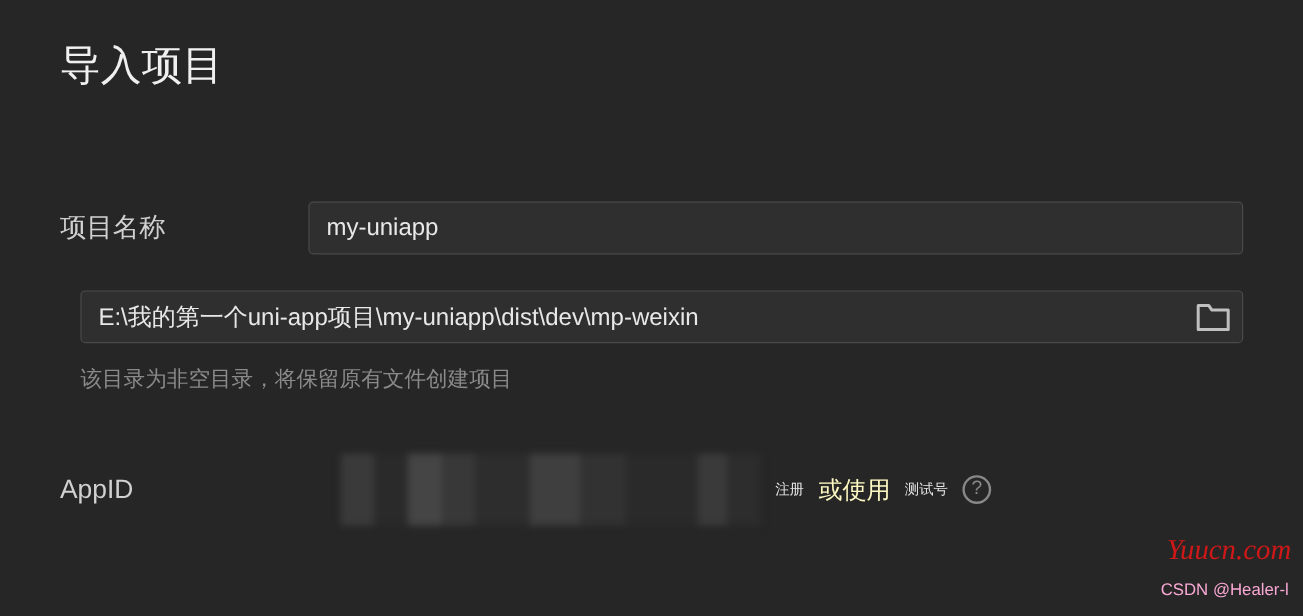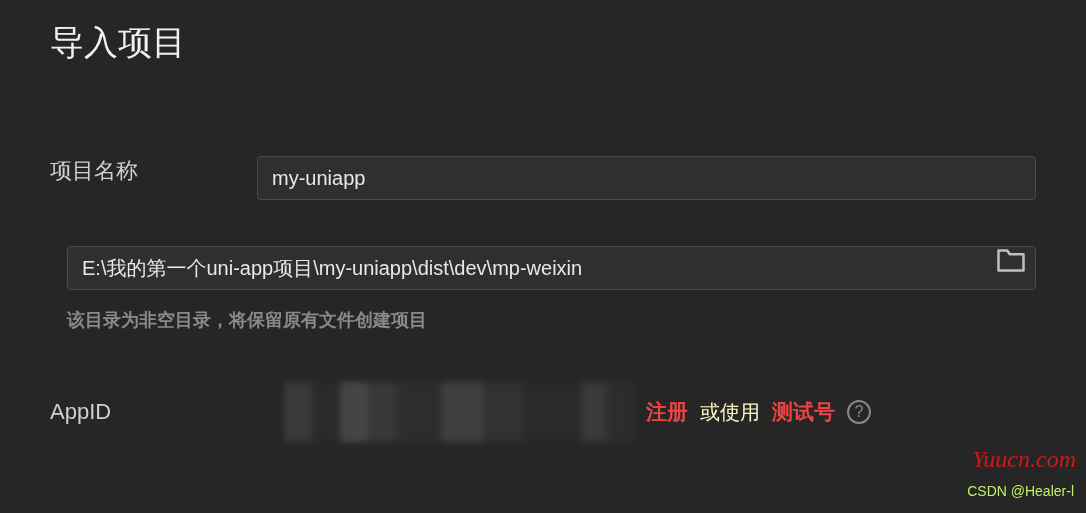--- a/index.html
+++ b/index.html
@@ -17,23 +17,25 @@
       position: relative;
     }
     .container {
       padding: 20px 50px;
     }
     .title {
       font-size: 34px;
       font-weight: 400;
       color: #f0f0f0;
       margin-bottom: 90px;
+      margin-top: 12px;
     }
     .form-row {
       display: flex;
+      align-items: center;
       margin-bottom: 30px;
     }
     .form-label {
       width: 190px;
       font-size: 22px;
       color: #d0d0d0;
       flex-shrink: 0;
     }
     .form-content {
       flex: 1;
@@ -54,21 +56,20 @@
       border-radius: 4px;
       padding: 0 14px;
       font-size: 20px;
       color: #e8e8e8;
       outline: none;
     }
     .helper-text {
       font-size: 18px;
       color: #8a8a8a;
       margin-top: 18px;
-      font-weight: bold;
     }
     .appid-row {
       display: flex;
       align-items: center;
       margin-top: 50px;
       gap: 44px;
     }
     .appid-content {
       display: flex;
       align-items: center;
@@ -85,25 +86,24 @@
         #2d2d2d 32%, #2d2d2d 45%,
         #3f3f3f 45%, #3f3f3f 57%,
         #323232 57%, #323232 68%,
         #2a2a2a 68%, #2a2a2a 85%,
         #3a3a3a 85%, #3a3a3a 92%,
         #2d2d2d 92%, #2d2d2d 100%
       );
       filter: blur(3px);
     }
     .link {
-      color: #ef4444;
-      font-size: 21px;
+      color: #e5e5e5;
+      font-size: 12px;
       cursor: pointer;
       text-decoration: none;
-      font-weight: bold;
     }
     .plain-text {
       color: #fef9c3;
       font-size: 20px;
     }
     .help-icon {
       width: 24px;
       height: 24px;
       border: 2px solid #888;
       border-radius: 50%;
@@ -122,25 +122,25 @@
       font-size: 24px;
       color: #d01818;
       font-style: italic;
       margin-left: 25px;
     }
     .attribution {
       position: absolute;
       right: 12px;
       bottom: 14px;
       font-size: 14px;
-      color: #bef264;
+      color: #f9a8d4;
     }
     .dir-row { margin-bottom: 0; }
     .dir-input-wrap { position: relative; }
-    .dir-input-wrap .text-input { padding-right: 50px; margin-top: 16px; }
+    .dir-input-wrap .text-input { padding-right: 50px; }
     .folder-icon-btn {
       position: absolute;
       right: 10px;
       top: 50%;
       transform: translateY(-50%);
       width: 30px;
       height: 24px;
       background: transparent;
       border: none;
       cursor: pointer;

